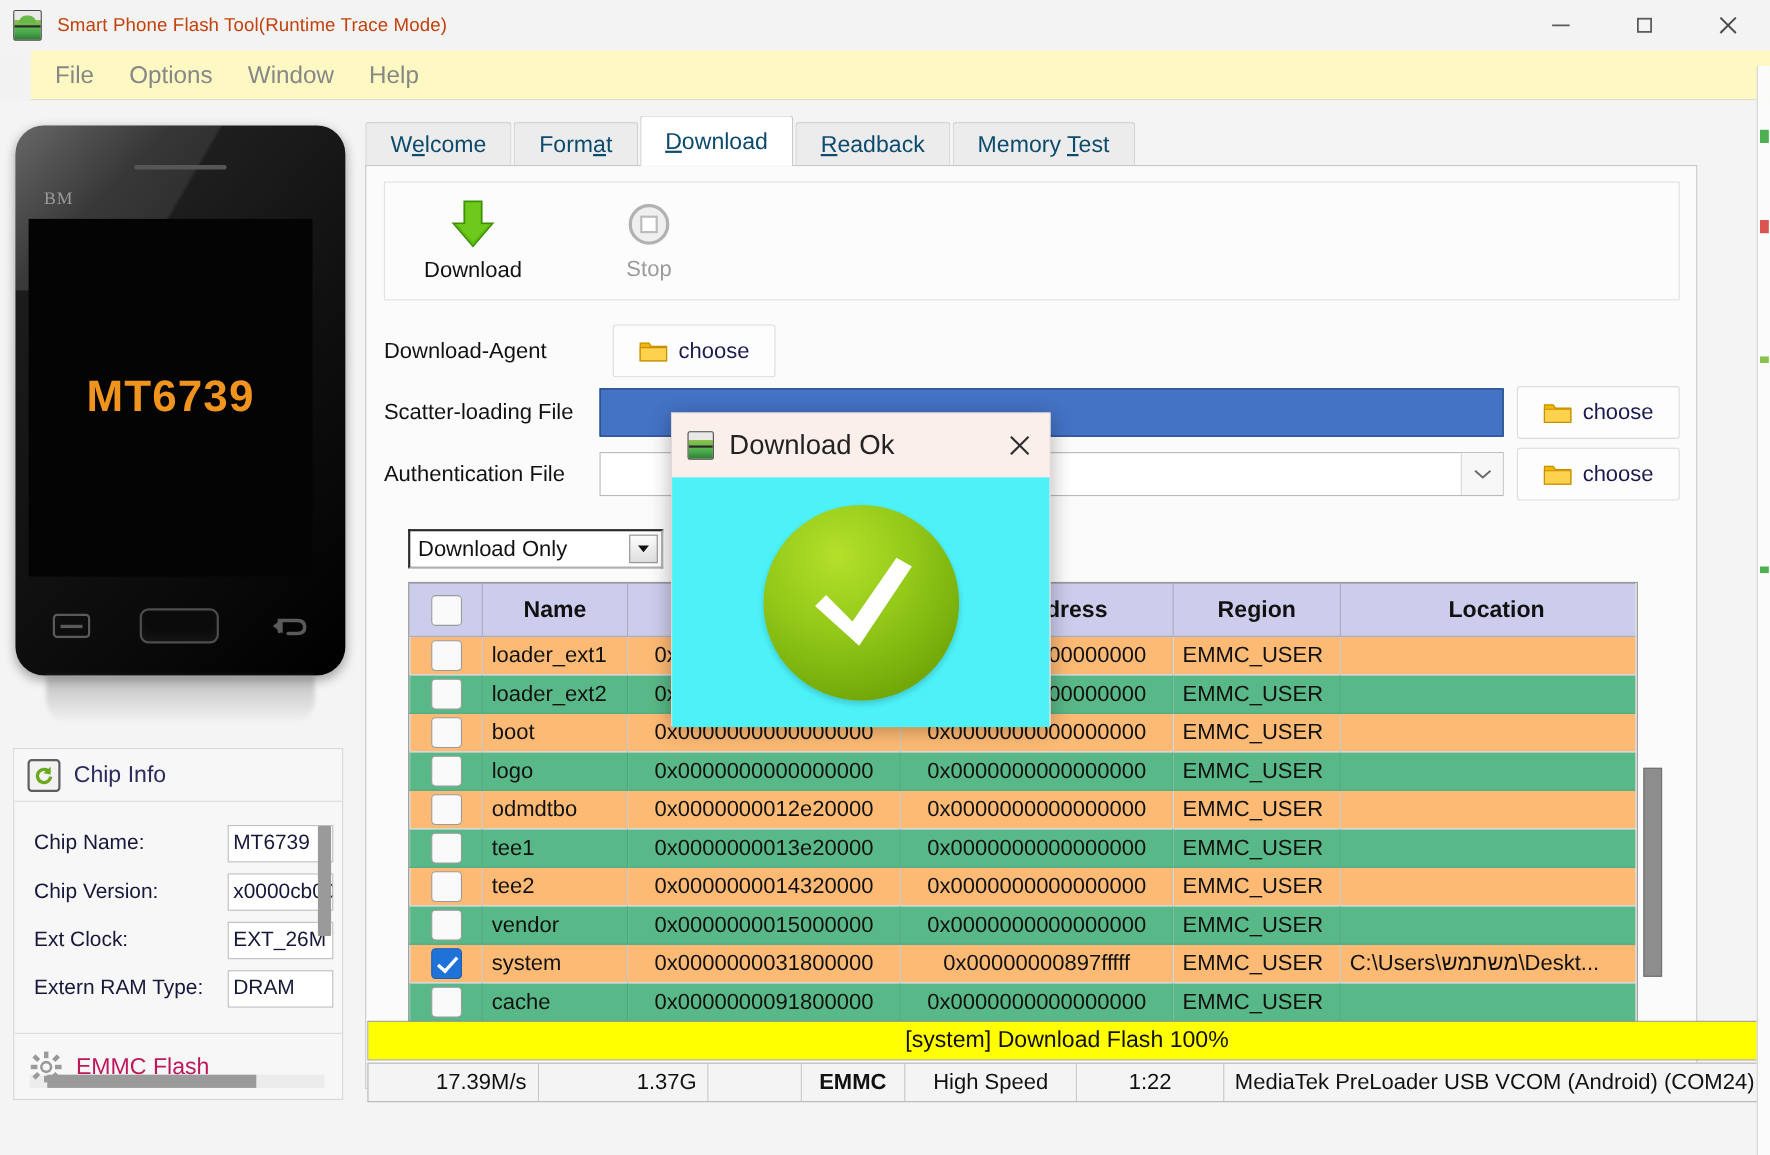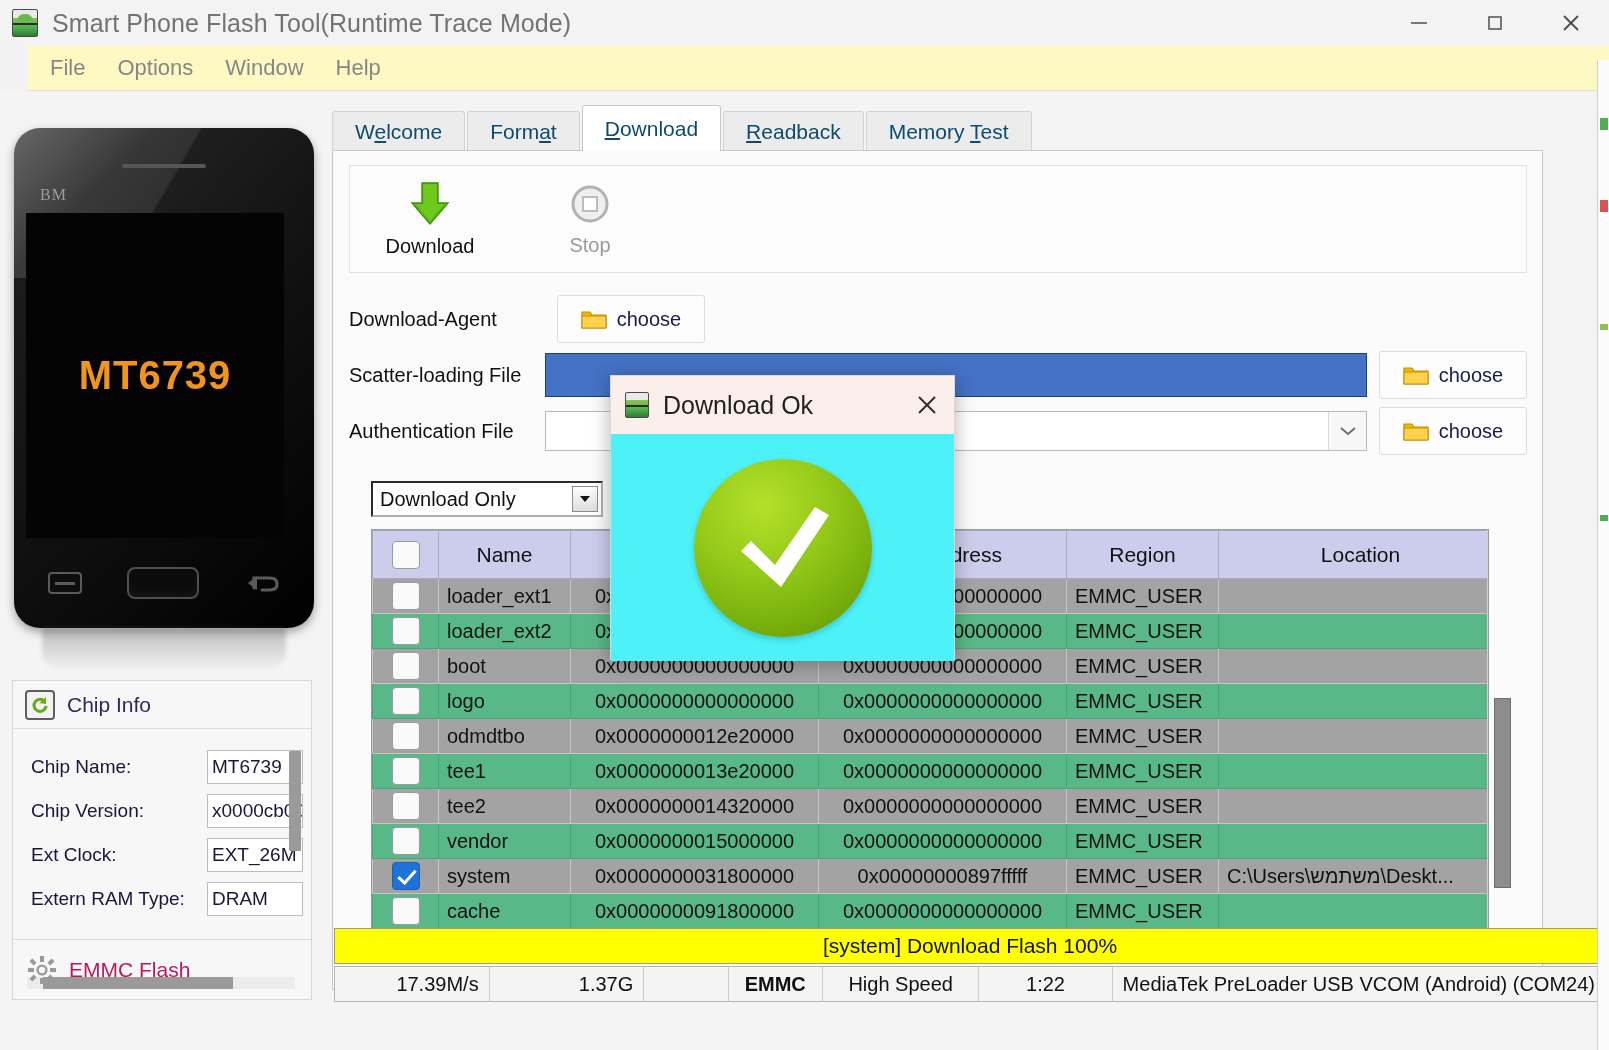--- a/index.html
+++ b/index.html
@@ -39,22 +39,22 @@
     background: #6ab84a;
     border-radius: 7px 7px 0 0;
   }
   .title-icon::after {
     content: "";
     position: absolute; left: 0; top: 13px;
     width: 100%; height: 2px;
     background: #2b2b2b;
   }
   .title-text {
-    font-size: 25px;
-    color: #737373;
+    font-size: 17px;
+    color: #c2410c;
     letter-spacing: 0.1px;
     white-space: nowrap;
     text-align: right;
   }
   .win-controls {
     position: absolute; right: 0; top: 0;
     height: 46px; display: flex;
   }
   .win-btn {
     width: 76px; height: 46px;
@@ -81,21 +81,21 @@
   .menu-item:first-child { margin-left: 6px; }
 
   
   .left-panel {
     position: absolute;
     top: 92px; left: 0;
     width: 324px; height: 958px;
     background: #f4f4f4;
   }
   .phone-wrap {
-    position: absolute; left: 14px; top: 36px;
+    position: absolute; left: 14px; top: 22px;
     width: 344px; height: 545px;
   }
   .phone-body {
     position: absolute; left: 0; top: 0;
     width: 300px; height: 500px;
     background: linear-gradient(135deg, #4a4a4a 0%, #1c1c1c 18%, #101010 55%, #000 100%);
     border-radius: 26px;
     box-shadow: 0 4px 10px rgba(0,0,0,0.35);
     overflow: hidden;
   }
@@ -374,33 +374,33 @@
   table.parts {
     border-collapse: collapse;
     width: 100%;
     table-layout: fixed;
     font-size: 20px;
   }
   table.parts th {
     background: #ccccec;
     border: 1px solid #a9a9c4;
     height: 48px;
-    font-weight: normal;
+    font-weight: bold;
     color: #111;
     font-size: 21px;
   }
   table.parts td {
     border: 1px solid #c6c6c6;
     height: 35px;
     padding: 0 8px;
     color: #111;
     white-space: nowrap; overflow: hidden;
   }
   tr.green td { background: #59b887; border-color: #4aa578; }
-  tr.white td { background: #a3a3a3; }
+  tr.white td { background: #fdba74; }
   td.c-check { padding: 0; text-align: center; width: 66px; }
   td.c-name  { width: 132px; }
   td.c-begin { width: 248px; text-align: center; }
   td.c-end   { width: 248px; text-align: center; }
   td.c-region{ width: 152px; }
   td.c-loc   { width: 284px; }
   th.h-check { width: 66px; }
   .cbx {
     width: 28px; height: 28px;
     border: 1px solid #9b9b9b;

